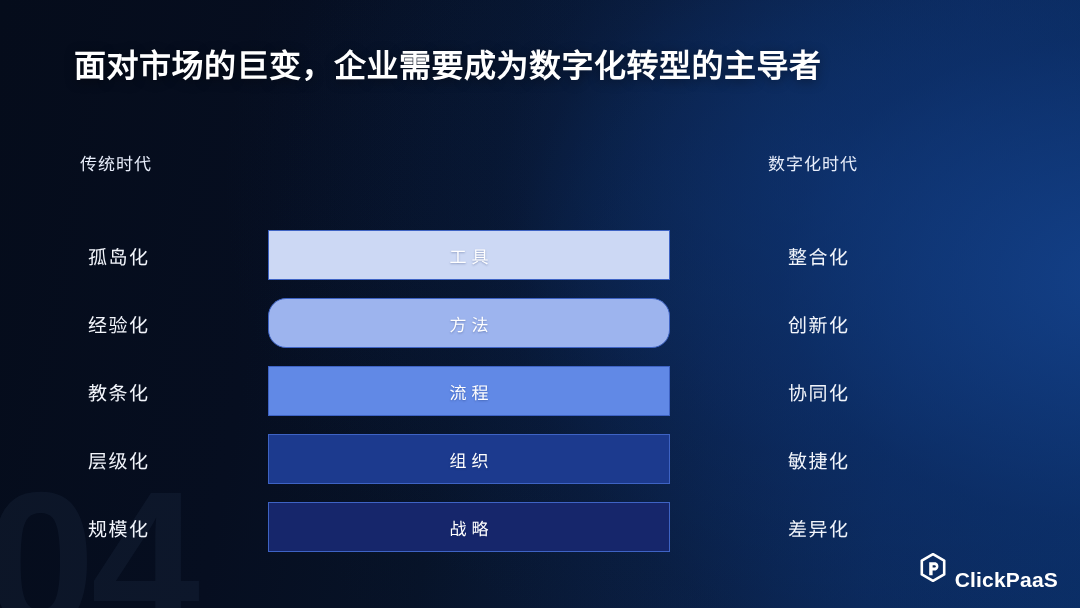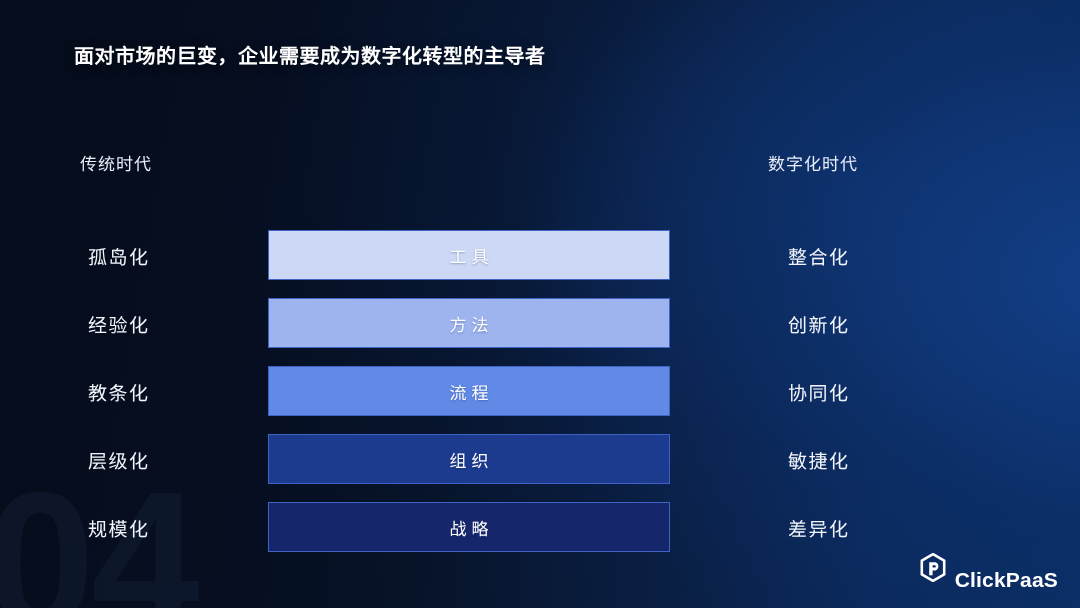--- a/index.html
+++ b/index.html
@@ -35,21 +35,21 @@
     line-height: 1;
     color: rgba(138, 178, 235, 0.055);
     user-select: none;
     pointer-events: none;
   }
 
   .slide-title {
     position: absolute;
     left: 74px;
     top: 40px;
-    font-size: 20px;
+    font-size: 32px;
     font-weight: 700;
     letter-spacing: 0.5px;
     color: #ffffff;
     text-shadow: 0 2px 12px rgba(0, 0, 0, 0.45);
     white-space: nowrap;
   }
 
   .col-header {
     position: absolute;
     top: 150px;
@@ -146,21 +146,21 @@
     <div class="row">
       <div class="row-label left">孤岛化</div>
       <div class="bar" style="background-color: rgb(204, 216, 244); border-color: rgb(62, 99, 196);">
         <span class="bar-text">工具</span>
       </div>
       <div class="row-label right">整合化</div>
     </div>
 
     <div class="row">
       <div class="row-label left">经验化</div>
-      <div class="bar" style="background-color: rgb(157, 180, 238); border-color: rgb(62, 99, 196);">
+      <div class="bar" style="background-color: rgb(157, 180, 238); border-color: rgb(62, 99, 196); border-radius: 18px;">
         <span class="bar-text">方法</span>
       </div>
       <div class="row-label right">创新化</div>
     </div>
 
     <div class="row">
       <div class="row-label left">教条化</div>
       <div class="bar" style="background-color: rgb(97, 137, 230); border-color: rgb(62, 99, 196);">
         <span class="bar-text">流程</span>
       </div>

